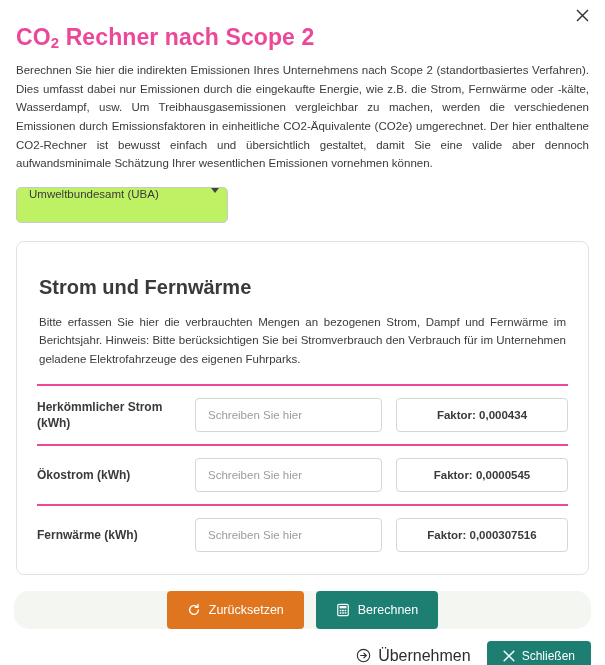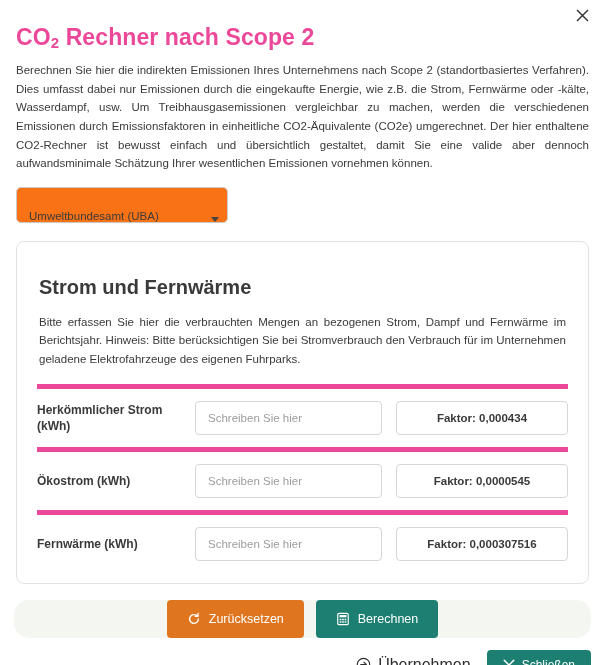--- a/index.html
+++ b/index.html
@@ -58,23 +58,23 @@
     color: #3a3a3a;
     text-align: justify;
     margin: 0 2px 14px 2px;
   }
   .select-wrap {
     margin: 4px 2px 18px 2px;
     width: 212px;
     height: 36px;
     border: 1px solid #c9c9c9;
     border-radius: 5px;
-    background: #f97316;
-    display: flex;
-    align-items: flex-end;
+    background: #bef264;
+    display: flex;
+    align-items: flex-start;
     padding: 0 8px 0 12px;
     box-sizing: border-box;
     cursor: pointer;
   }
   .select-wrap span.sel-label {
     flex: 1;
     font-size: 11.5px;
     color: #3b3b3b;
   }
   .caret {
@@ -102,21 +102,21 @@
   .card-desc {
     font-size: 11.5px;
     line-height: 1.6;
     color: #3a3a3a;
     text-align: justify;
     margin: 0 2px 16px 2px;
   }
   .row {
     display: flex;
     align-items: center;
-    border-top: 5px solid #ec4899;
+    border-top: 2px solid #ec4899;
     padding: 12px 0;
     gap: 14px;
   }
   .row-label {
     width: 144px;
     font-size: 12px;
     font-weight: bold;
     color: #3a3a3a;
     line-height: 1.35;
     flex: 0 0 144px;

